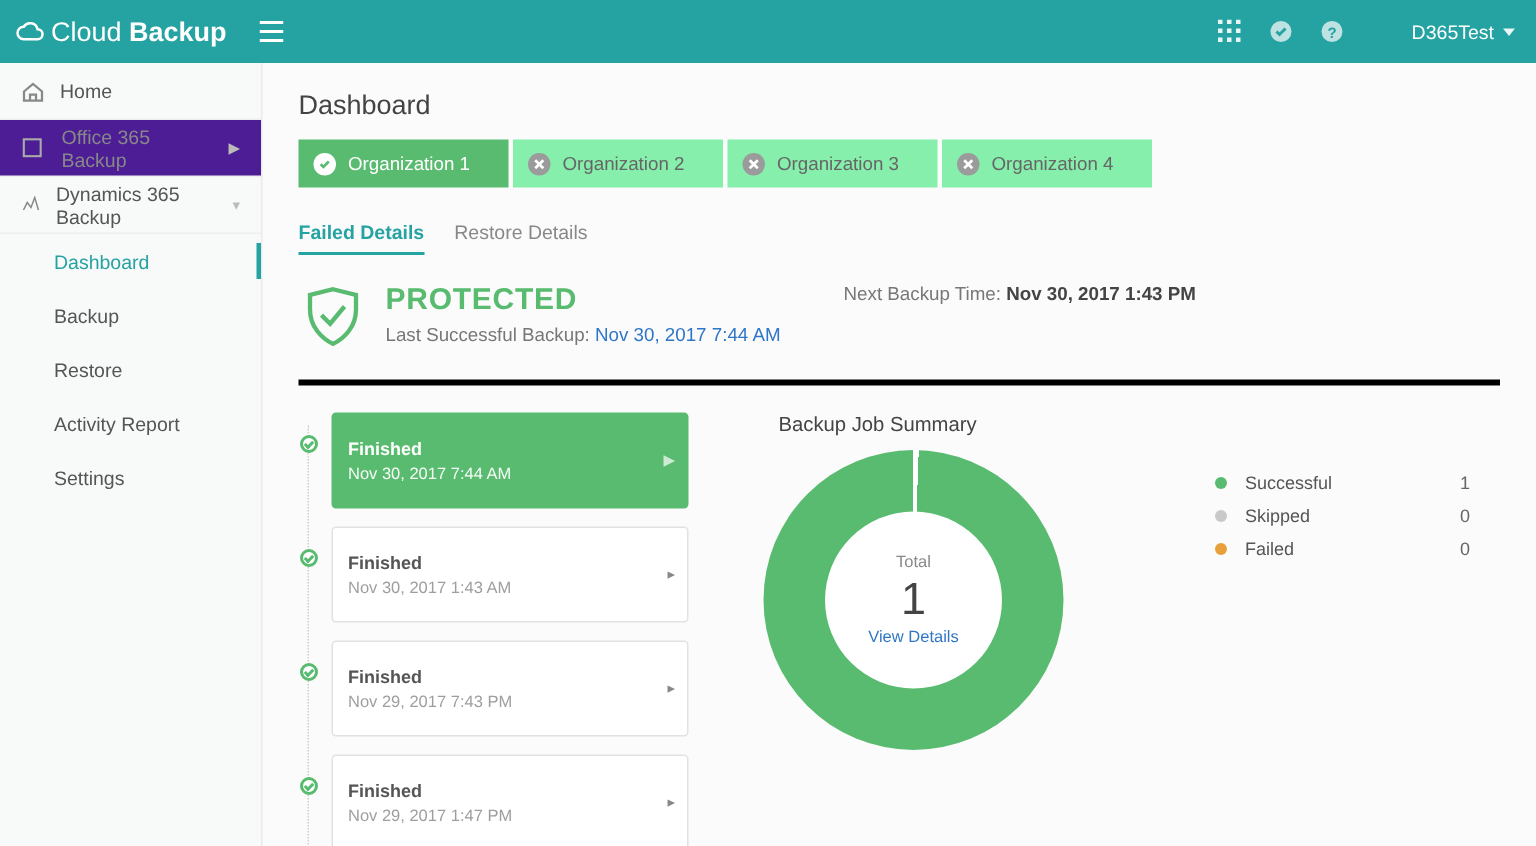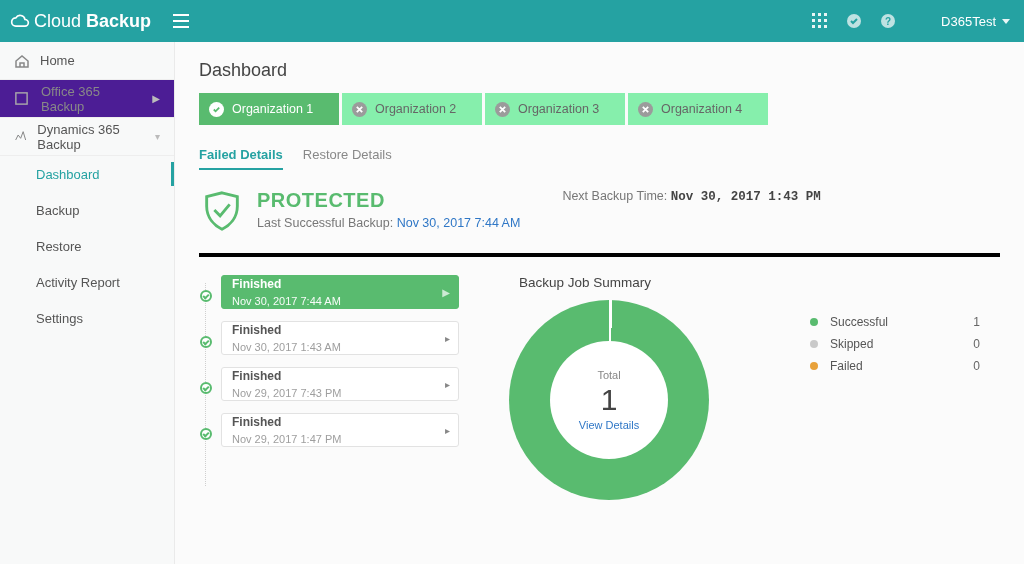--- a/index.html
+++ b/index.html
@@ -44,26 +44,26 @@
   .subtabs { display:flex; gap:20px; font-size:13px; border-bottom:1px solid transparent; margin-bottom:10px; }
   .subtab { padding-bottom:6px; cursor:pointer; color:#888; }
   .subtab.active { color:#25a2a2; font-weight:600; border-bottom:2px solid #25a2a2; }
 
   .prot-row { display:flex; align-items:flex-start; gap:12px; padding: 8px 0 18px 0; border-bottom:4px solid #000000; margin-bottom:18px;}
   .shield-wrap { width:46px; height:46px; }
   .prot-title { color:#59bb6f; font-weight:700; font-size:20px; letter-spacing:0.5px;}
   .prot-sub { font-size:12.5px; color:#777; margin-top:4px;}
   .prot-sub .link { color:#2f77c6; }
   .prot-next { font-size:12.5px; color:#777; margin-left:30px; }
-  .prot-next b { color:#444; font-weight:600;font-family:Liberation Mono, monospace;}
+  .prot-next b { color:#444; font-weight:600;}
 
   .content-row { display:flex; gap:30px; }
   .timeline { position:relative; padding-left:22px; width: 260px;}
   .timeline::before { content:""; position:absolute; left:6px; top:8px; bottom:14px; border-left:1px dotted #cfcfcf; }
-  .tl-item { position:relative; border:1px solid #e2e2e2; border-radius:3px; padding: 1px 10px; margin-bottom:12px; cursor:pointer; background:#fff;}
+  .tl-item { position:relative; border:1px solid #e2e2e2; border-radius:3px; padding: 16px 10px; margin-bottom:12px; cursor:pointer; background:#fff;}
   .tl-item.green { background:#59bb6f; border-color:#59bb6f; color:#fff; }
   .tl-item .tl-title { font-size:12px; font-weight:600; }
   .tl-item .tl-time { font-size:11px; margin-top:4px; opacity:0.95;}
   .tl-item:not(.green) .tl-time { color:#999; }
   .tl-item .chev { position:absolute; right:8px; top:50%; transform:translateY(-50%); font-size:10px; opacity:0.7; }
   .tl-dot { position:absolute; left:-22px; top:14px; width:12px; height:12px; border-radius:50%; border:2px solid #59bb6f; background:#fff; display:flex; align-items:center; justify-content:center;}
   .tl-dot::after { content:""; width:4px; height:2px; border-left:2px solid #59bb6f; border-bottom:2px solid #59bb6f; transform:rotate(-45deg); margin-top:-1px; }
 
   .summary { flex:1; position:relative; }
   .summary-title { font-size:13.5px; color:#444; margin-left:30px; margin-bottom:10px;}

